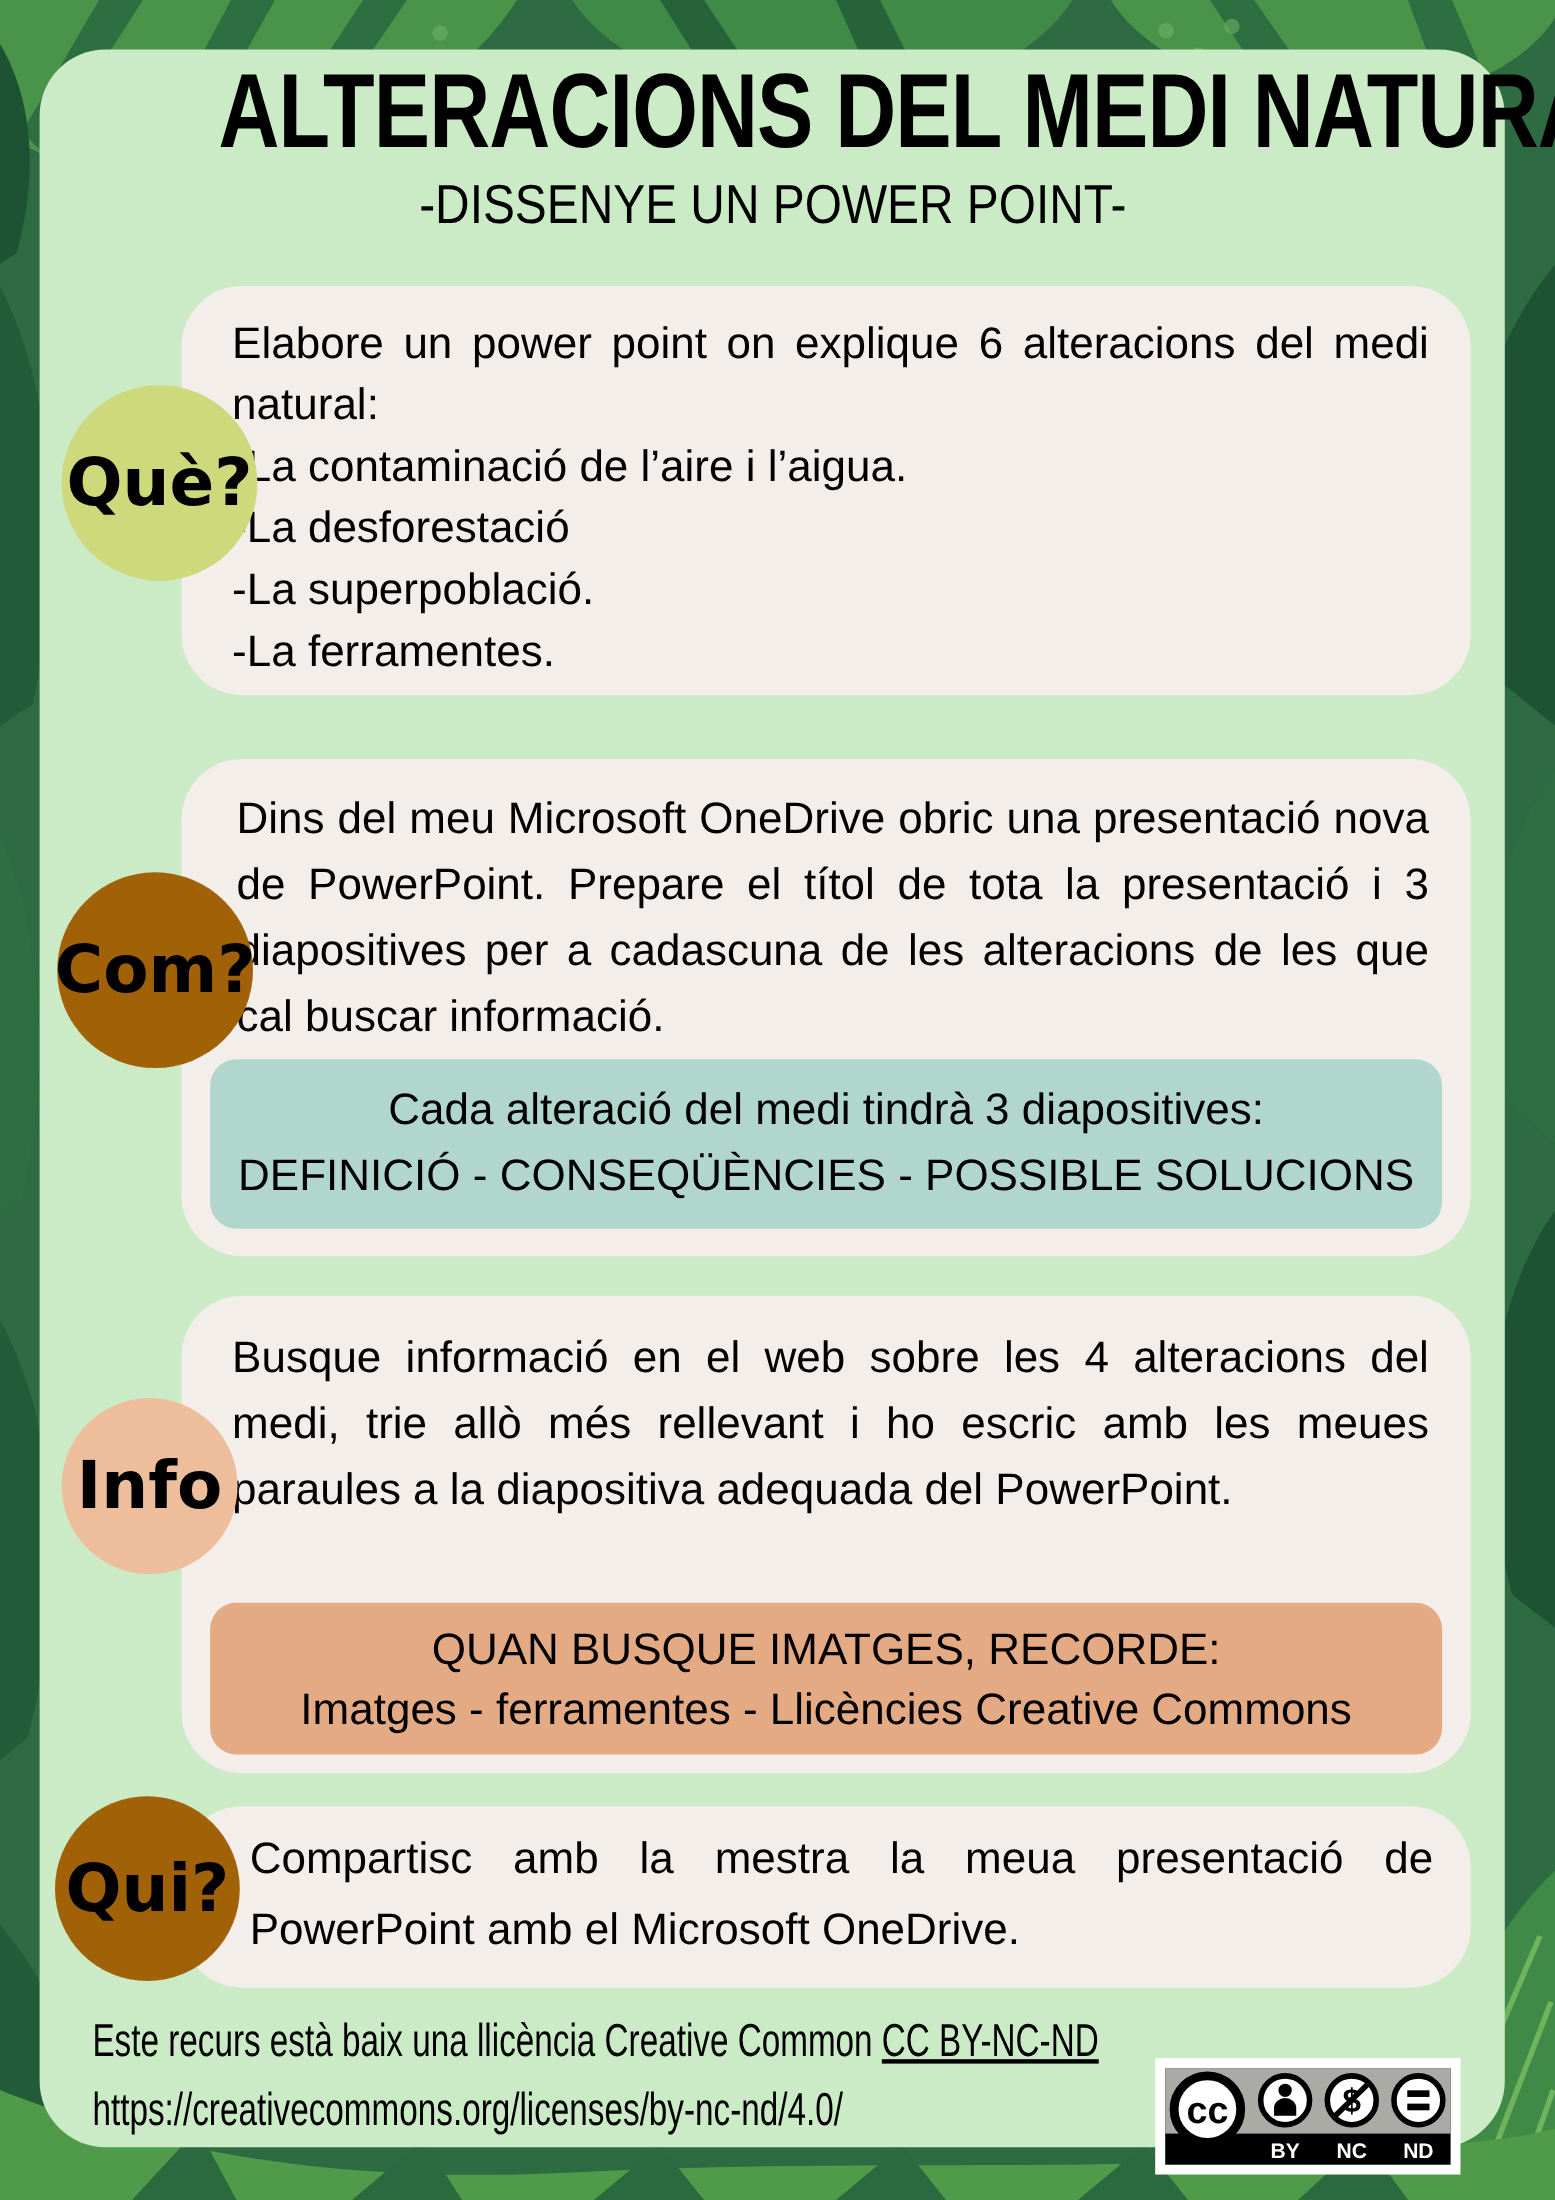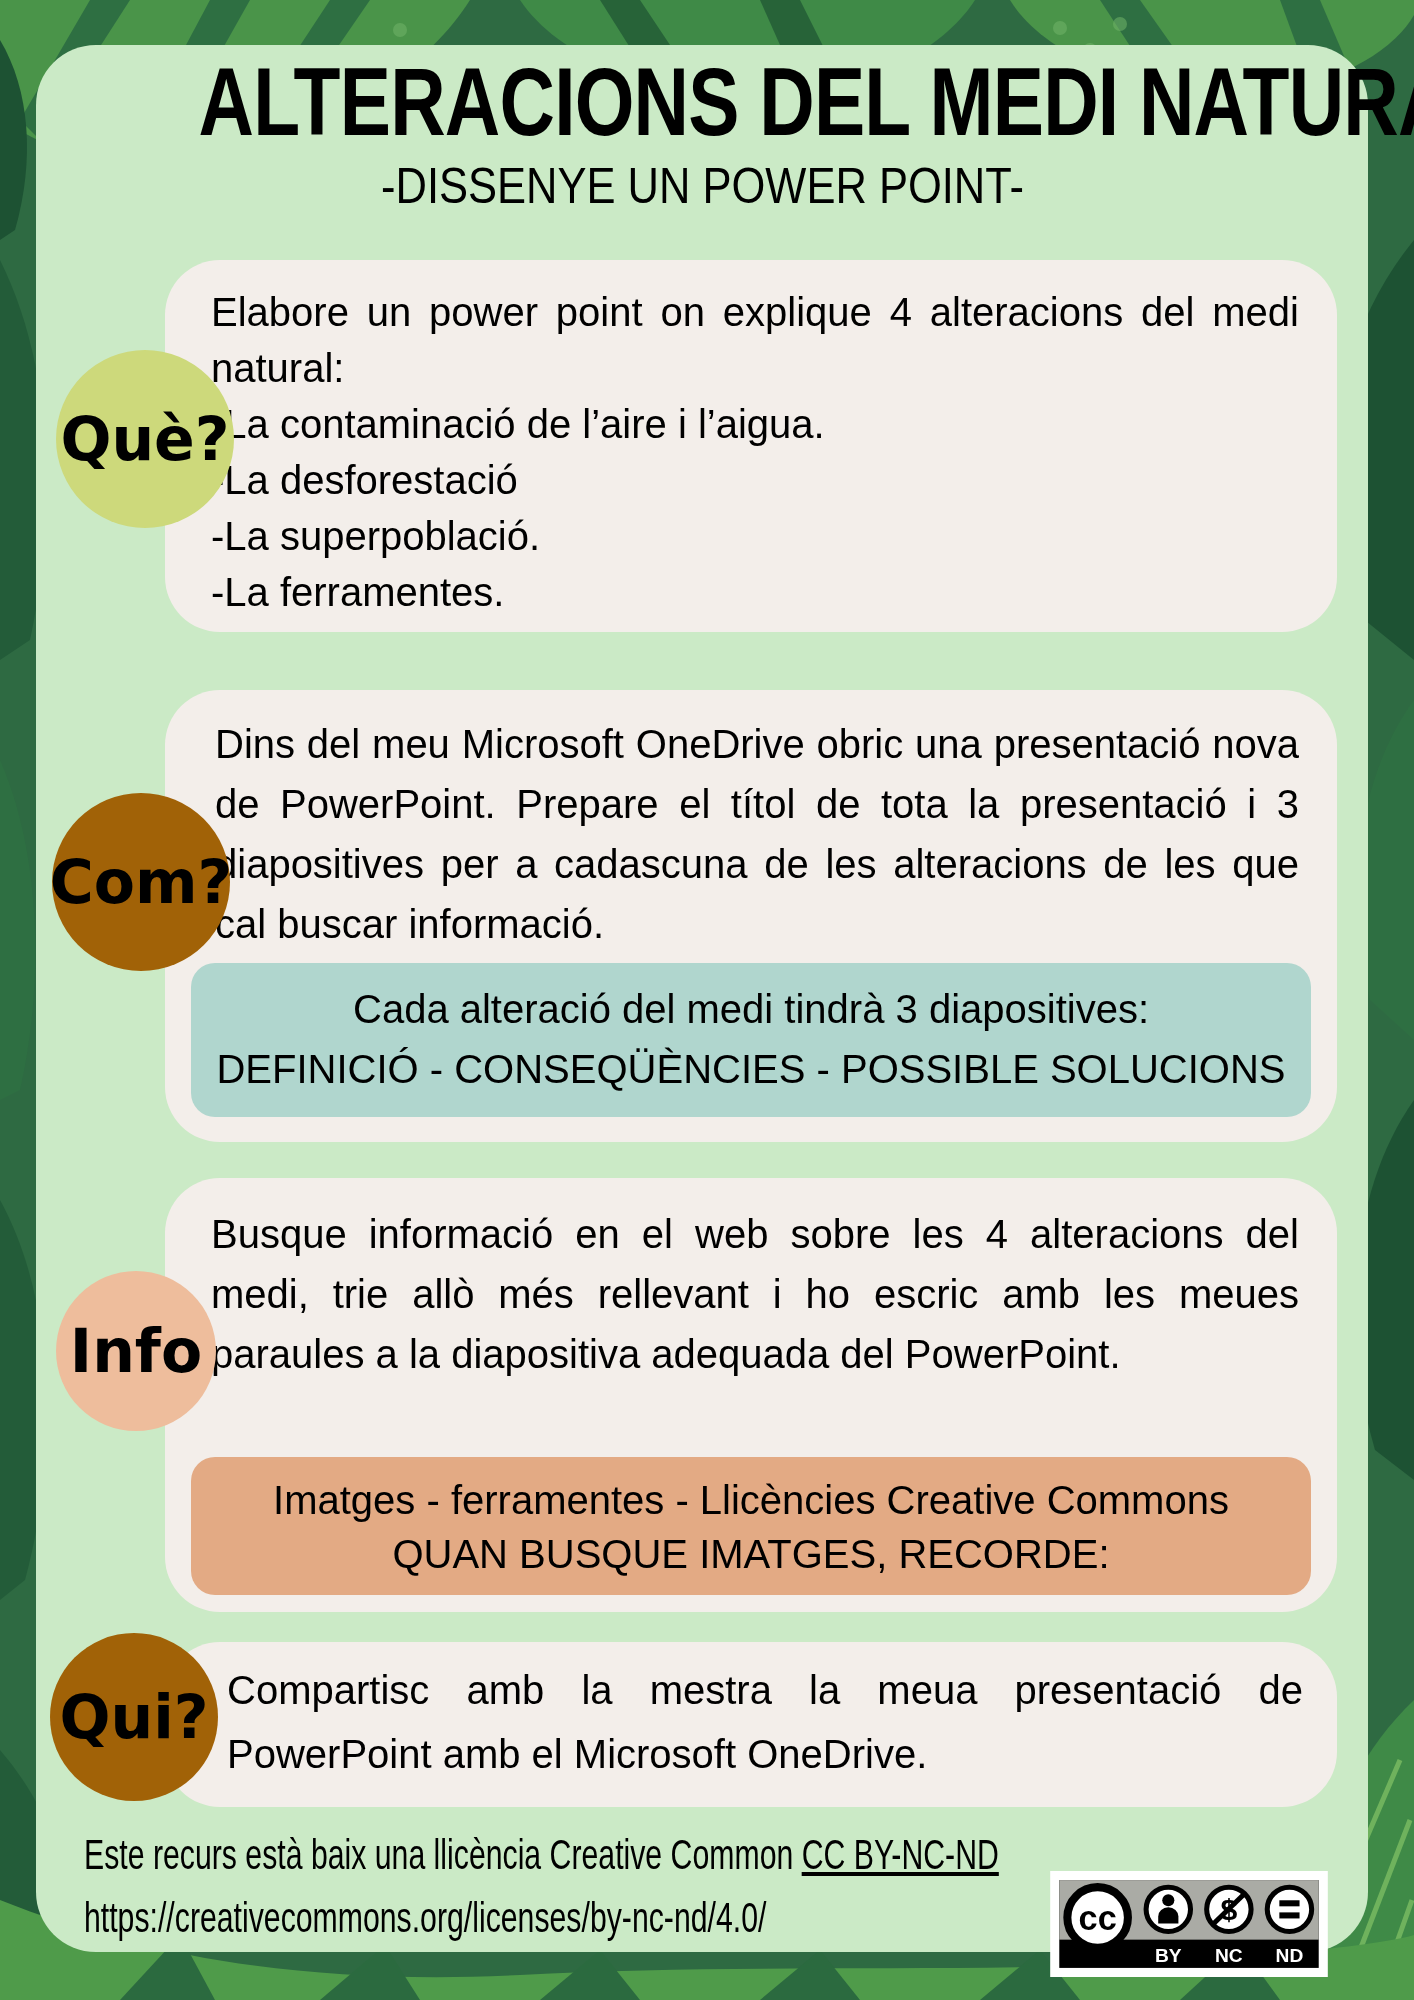--- a/index.html
+++ b/index.html
@@ -131,21 +131,21 @@
 <div class="panel">
 
   <div class="title">
     <span>ALTERACIONS DEL MEDI NATURAL</span>
   </div>
   <div class="subtitle">
     <span>-DISSENYE UN POWER POINT-</span>
   </div>
 
   <div class="box box1">
-    <p class="para">Elabore un power point on explique 4 alteracions del medi natural:</p>
+    <p class="para">Elabore un power point on explique 6 alteracions del medi natural:</p>
     <div class="list-line">-La contaminació de l’aire i l’aigua.</div>
     <div class="list-line">-La desforestació</div>
     <div class="list-line">-La superpoblació.</div>
     <div class="list-line">-La ferramentes.</div>
   </div>
   <div class="circle c1">
     <span>Què?</span>
   </div>
 
   <div class="box box2">
@@ -155,22 +155,22 @@
       <div>DEFINICIÓ - CONSEQÜÈNCIES - POSSIBLE SOLUCIONS</div>
     </div>
   </div>
   <div class="circle c2">
     <span>Com?</span>
   </div>
 
   <div class="box box3">
     <p class="para">Busque informació en el web sobre les 4 alteracions del medi, trie allò més rellevant i ho escric amb les meues paraules a la diapositiva adequada del PowerPoint.</p>
     <div class="callout callout-orange">
+      <div>QUAN BUSQUE IMATGES, RECORDE:</div>
       <div>Imatges - ferramentes - Llicències Creative Commons</div>
-      <div>QUAN BUSQUE IMATGES, RECORDE:</div>
     </div>
   </div>
   <div class="circle c3">
     <span>Info</span>
   </div>
 
   <div class="box box4">
     <p class="para">Compartisc amb la mestra la meua presentació de PowerPoint amb el Microsoft OneDrive.</p>
   </div>
   <div class="circle c4">

